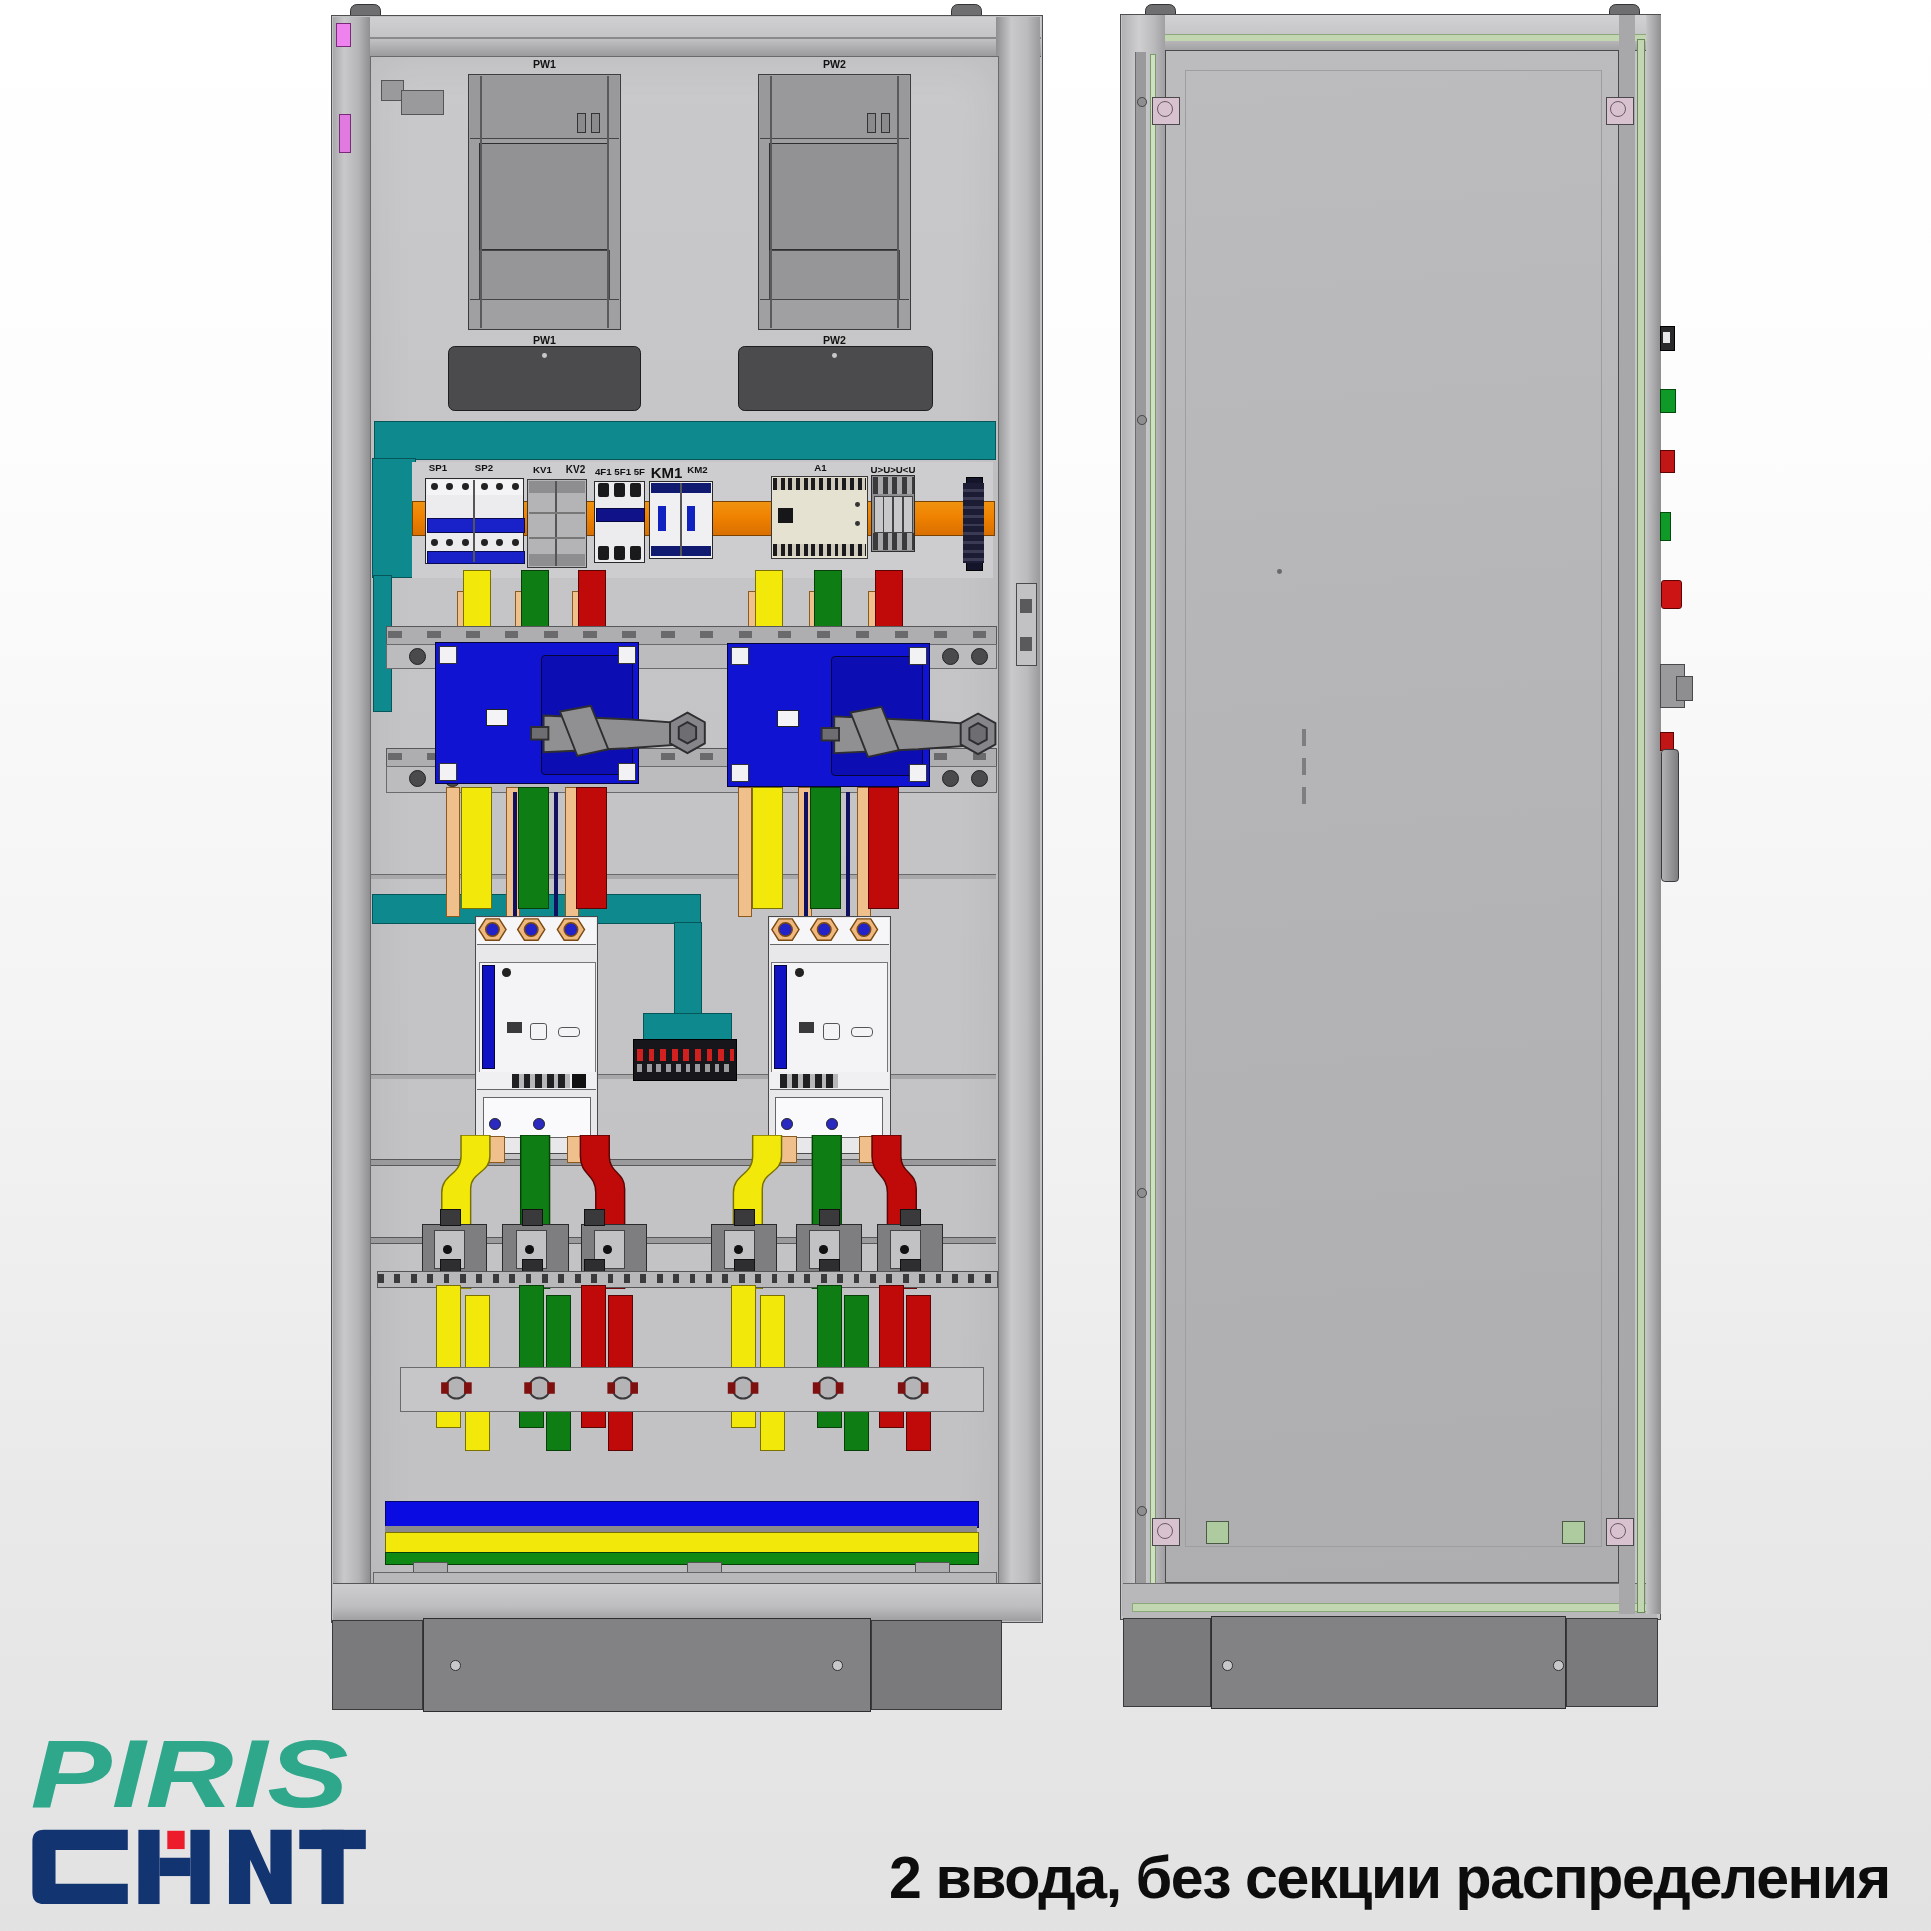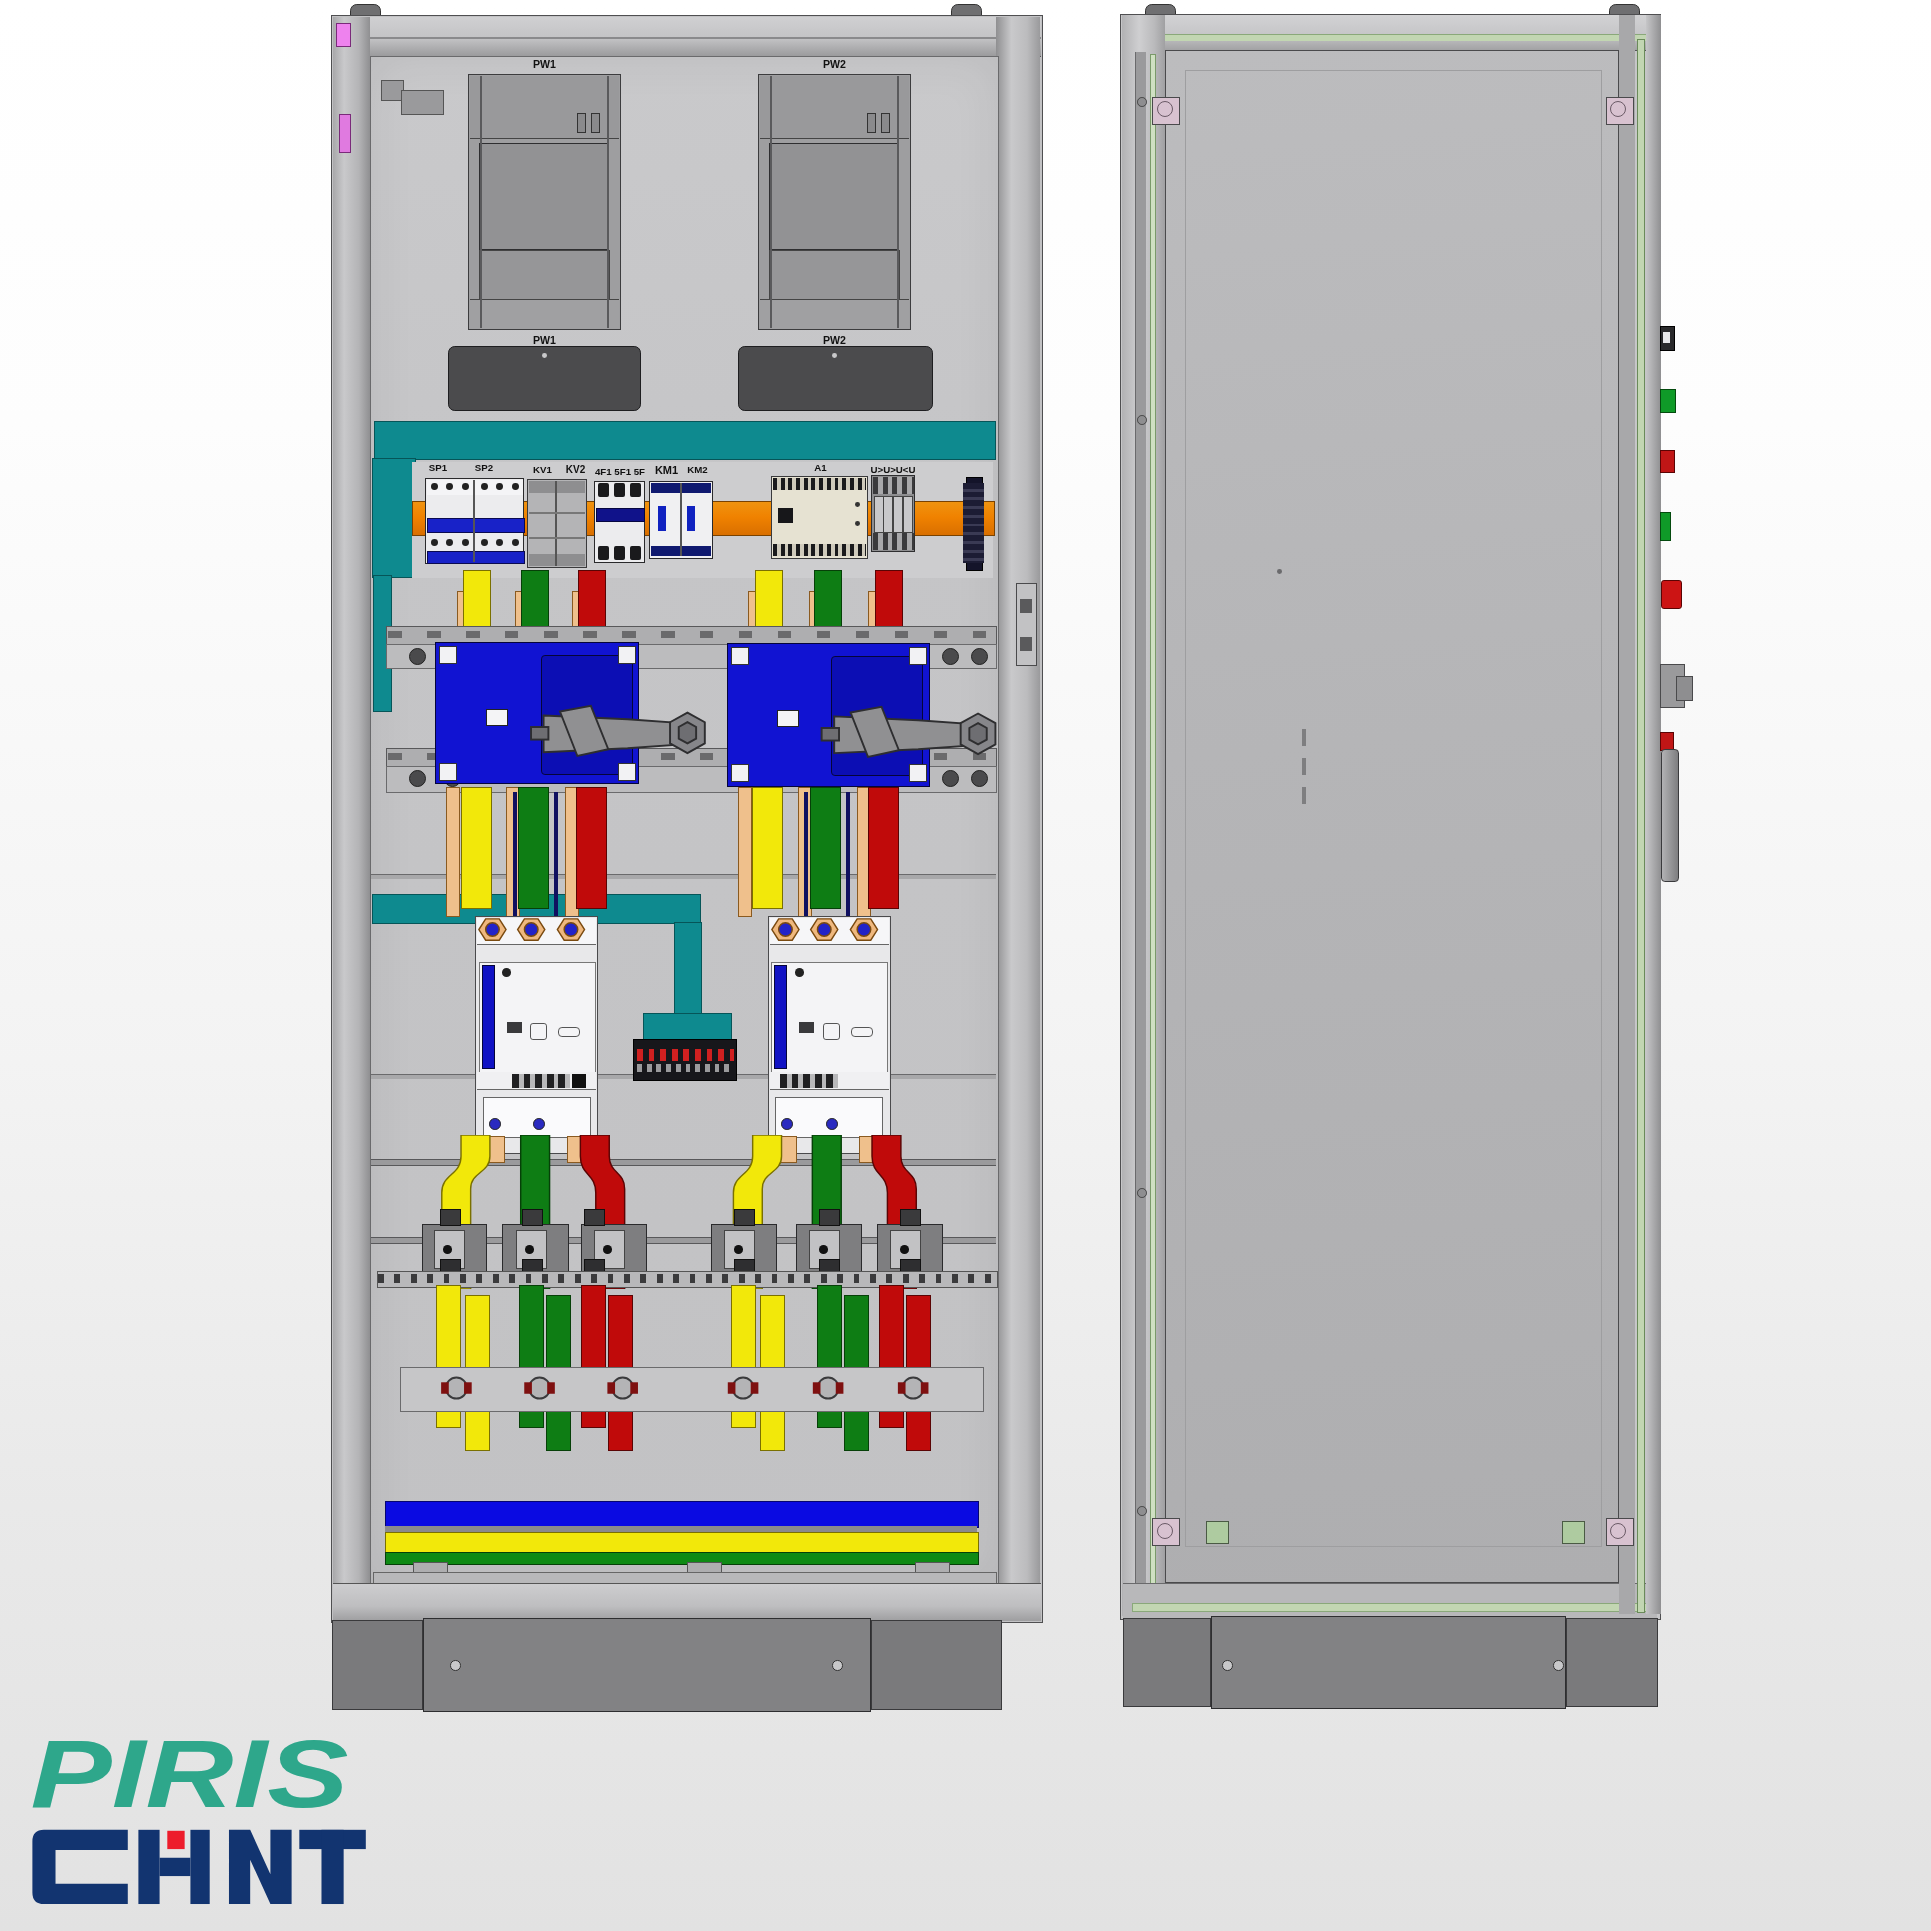--- a/index.html
+++ b/index.html
@@ -73,21 +73,21 @@
 
 <div class="a" style="left:412px;top:462px;width:581px;height:116px;background:#cdcdcf;"></div>
 
 <div class="a" style="left:412px;top:501px;width:581px;height:33px;background:linear-gradient(180deg,#ef9310 0%,#f08200 45%,#d96f00 100%);border:1px solid #7a4200;"></div>
 
 <div class="lbl" style="left:417px;top:462px;width:42px;font-size:9.7px;">SP1</div>
 <div class="lbl" style="left:463px;top:462px;width:42px;font-size:9.7px;">SP2</div>
 <div class="lbl" style="left:525px;top:464px;width:35px;font-size:9.7px;">KV1</div>
 <div class="lbl" style="left:558px;top:464px;width:35px;font-size:10px;">KV2</div>
 <div class="lbl" style="left:591px;top:466px;width:58px;font-size:9.7px;">4F1 5F1 5F</div>
-<div class="lbl" style="left:649px;top:464px;width:35px;font-size:11px;">KM1</div>
+<div class="lbl" style="left:649px;top:464px;width:35px;font-size:15px;">KM1</div>
 <div class="lbl" style="left:680px;top:464px;width:35px;font-size:9.7px;">KM2</div>
 <div class="lbl" style="left:801px;top:462px;width:39px;font-size:9.7px;">A1</div>
 <div class="lbl" style="left:867px;top:464px;width:52px;font-size:9.7px;">U&gt;U&gt;U&lt;U</div>
 
 <div class="a" style="left:425px;top:478px;width:99px;height:86px;background:#ececee;border:1.9px solid #2a2a2c;box-sizing:border-box;"></div>
 <div class="a" style="left:427px;top:480px;width:96px;height:15.4px;background:#f4f4f6;"></div>
 <div class="a" style="left:431px;top:483px;width:6.8px;height:6.8px;background:#222;border-radius:50%;"></div>
 <div class="a" style="left:446px;top:483px;width:6.8px;height:6.8px;background:#222;border-radius:50%;"></div>
 <div class="a" style="left:462px;top:483px;width:6.8px;height:6.8px;background:#222;border-radius:50%;"></div>
 <div class="a" style="left:481px;top:483px;width:6.8px;height:6.8px;background:#222;border-radius:50%;"></div>
@@ -464,15 +464,16 @@
     <path d="M45,115 H132 V136 H57 V171 H132 V192 H45 Q33,192 33,180 V127 Q33,115 45,115 Z"></path>
     <rect x="143" y="115" width="22" height="77"></rect>
     <rect x="165" y="144" width="32" height="19"></rect>
     <rect x="197" y="115" width="20" height="77"></rect>
     <rect x="173" y="116" width="18" height="19" fill="#ed1c2b"></rect>
     <path d="M237,192 V115 h22 l21,46 v-46 h22 v77 h-22 l-21,-46 v46 Z"></path>
     <rect x="310" y="115" width="69" height="20"></rect>
     <rect x="333" y="115" width="23" height="77"></rect>
   </g>
 </svg>
+<div class="a" style="left:889px;top:1844px;width:1023px;height:48px;font-weight:bold;font-size:59px;color:#0d0d0d;letter-spacing:-1.4px;white-space:nowrap;">2 ввода, без секции распределения</div>
 
 </div>
 
 
 </body></html>

